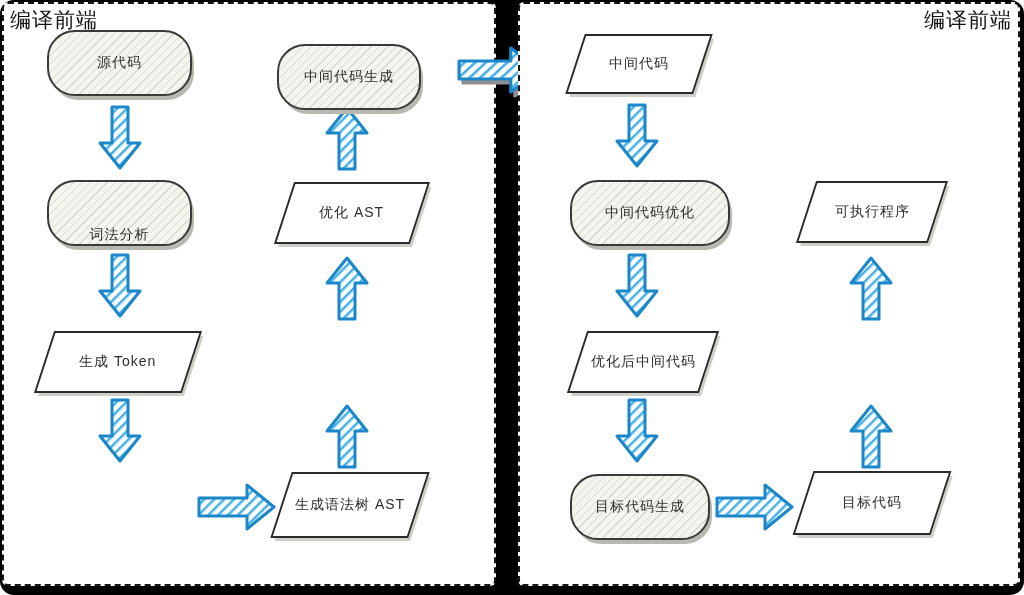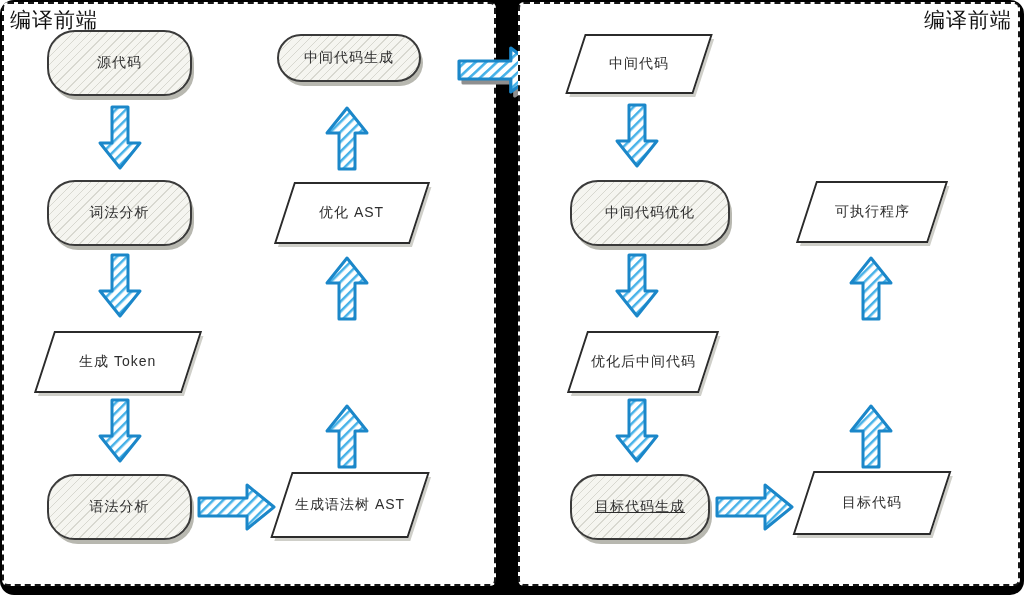--- a/index.html
+++ b/index.html
@@ -82,39 +82,36 @@
   <div class="panel-title tl">编译前端</div>
 
   <div class="node process" style="left:47px; top:30px; width:145px; height:66px;">
     <span class="node-label">源代码</span>
   </div>
 
   <svg class="arrow" style="left:98px; top:106px;" width="44" height="64" viewBox="0 0 44 64">
     <path d="M14,1 L30,1 L30,37 L42,37 L22,62 L2,37 L14,37 Z"></path>
   </svg>
 
-  <div class="node process" style="left:47px; top:180px; width:145px; height:66px;">
+  <div class="node process" style="left:47px; top:180px; width:145px; height:66px;align-items:flex-end;">
     <span class="node-label">词法分析</span>
   </div>
 
   <svg class="arrow" style="left:98px; top:254px;" width="44" height="64" viewBox="0 0 44 64">
     <path d="M14,1 L30,1 L30,37 L42,37 L22,62 L2,37 L14,37 Z"></path>
   </svg>
 
   <div class="node io" style="left:44px; top:331px; width:148px; height:62px;">
     <span class="node-label">生成 Token</span>
   </div>
 
   <svg class="arrow" style="left:98px; top:399px;" width="44" height="64" viewBox="0 0 44 64">
     <path d="M14,1 L30,1 L30,37 L42,37 L22,62 L2,37 L14,37 Z"></path>
   </svg>
 
-  <div class="node process" style="left:47px; top:474px; width:145px; height:66px;">
-    <span class="node-label">语法分析</span>
-  </div>
 
   <svg class="arrow" style="left:198px; top:484px;" width="78" height="46" viewBox="0 0 78 46">
     <path d="M1,14 L49,14 L49,1 L76,23 L49,45 L49,32 L1,32 Z"></path>
   </svg>
 
   <div class="node io" style="left:281px; top:472px; width:138px; height:66px;">
     <span class="node-label">生成语法树 AST</span>
   </div>
 
   <svg class="arrow" style="left:325px; top:404px;" width="44" height="64" viewBox="0 0 44 64">
@@ -127,21 +124,21 @@
   </svg>
 
   <div class="node io" style="left:284px; top:182px; width:136px; height:62px;">
     <span class="node-label">优化 AST</span>
   </div>
 
   <svg class="arrow" style="left:325px; top:106px;" width="44" height="64" viewBox="0 0 44 64">
     <path d="M14,63 L30,63 L30,27 L42,27 L22,2 L2,27 L14,27 Z"></path>
   </svg>
 
-  <div class="node process" style="left:277px; top:34px; width:144px; height:48px;">
+  <div class="node process" style="left:277px; top:44px; width:144px; height:66px;">
     <span class="node-label">中间代码生成</span>
   </div>
 
   <svg class="arrow arrow-shadow" style="left:458px; top:47px;" width="84" height="46" viewBox="0 0 78 46" preserveAspectRatio="none">
     <path d="M1,14 L49,14 L49,1 L76,23 L49,45 L49,32 L1,32 Z"></path>
   </svg>
 
   <div class="panel panel-right"></div>
   <div class="panel-title tr">编译前端</div>
 
@@ -162,21 +159,21 @@
   </svg>
 
   <div class="node io" style="left:577px; top:331px; width:132px; height:62px;">
     <span class="node-label">优化后中间代码</span>
   </div>
 
   <svg class="arrow" style="left:615px; top:399px;" width="44" height="64" viewBox="0 0 44 64">
     <path d="M14,1 L30,1 L30,37 L42,37 L22,62 L2,37 L14,37 Z"></path>
   </svg>
 
-  <div class="node process" style="left:570px; top:474px; width:140px; height:66px;text-decoration:underline;">
+  <div class="node process" style="left:570px; top:474px; width:140px; height:66px;">
     <span class="node-label">目标代码生成</span>
   </div>
 
   <svg class="arrow" style="left:716px; top:484px;" width="78" height="46" viewBox="0 0 78 46">
     <path d="M1,14 L49,14 L49,1 L76,23 L49,45 L49,32 L1,32 Z"></path>
   </svg>
 
   <div class="node io" style="left:803px; top:471px; width:138px; height:64px;">
     <span class="node-label">目标代码</span>
   </div>

